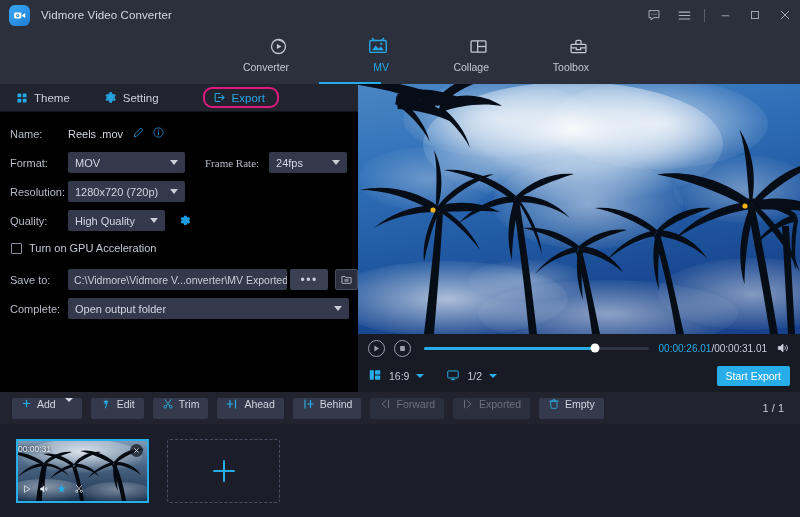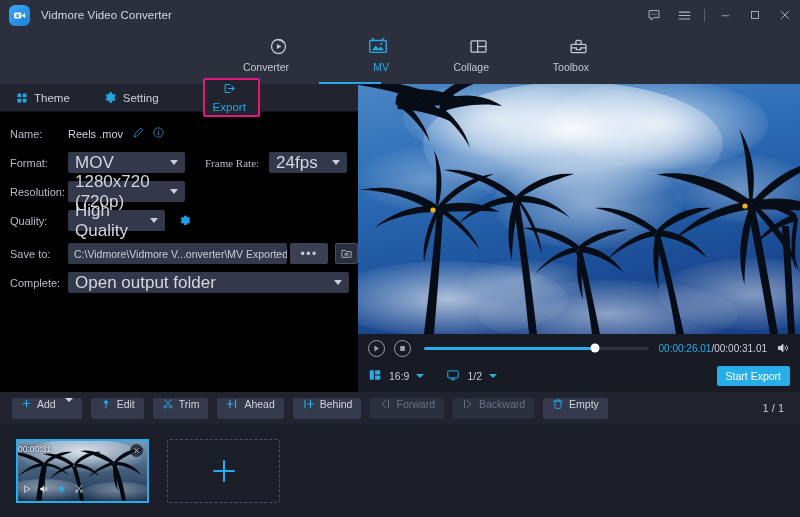--- a/index.html
+++ b/index.html
@@ -80,36 +80,35 @@
     display: flex; align-items: center; gap: 6px;
     font-size: 11.5px; color: #ccd1da; padding: 3px 10px 3px 2px;
     margin-right: 22px;
   }
   .subtab .sicon { display: flex; align-items: center; color: #25a9e8; }
   .subtab.highlighted {
     color: #25a9e8;
     border: 2px solid #e0197d;
     padding: 2px 12px 2px 8px;
     margin-left: 12px;
-    border-radius: 2px;
+    border-radius: 9px;
     background: #21242f;
-    flex-direction: column;
   }
 
   
   .form { padding: 9px 0 0 0; }
   .frow {
     display: flex; align-items: center; height: 25px; padding-left: 10px; margin-bottom: 4px;
   }
   .flabel { font-size: 11px; color: #b7bcc7; width: 58px; flex: none; }
   .fvalue-plain { font-size: 11px; color: #cfd4dd; }
   .sel {
     height: 21px; background: #33384a; border: none; border-radius: 2px;
     display: flex; align-items: center; padding: 8px 7px;
-    font-size: 17px; color: #d2d7e0; position: relative;
+    font-size: 11px; color: #d2d7e0; position: relative;
   }
   .sel .caret {
     margin-left: auto; width: 0; height: 0;
     border-left: 4.5px solid transparent; border-right: 4.5px solid transparent;
     border-top: 5px solid #c9ced8;
   }
   .sel.w-format { width: 117px; }
   .sel.w-res { width: 117px; }
   .sel.w-qual { width: 97px; }
   .sel.w-fps { width: 78px; }
@@ -436,20 +435,24 @@
           <span class="caret"></span>
         </div>
         <span class="icon-btn-gear">
           <svg width="15" height="15" viewBox="0 0 24 24" fill="currentColor">
             <path d="M12 8.4a3.6 3.6 0 1 0 0 7.2 3.6 3.6 0 0 0 0-7.2zm0 5.4a1.8 1.8 0 1 1 0-3.6 1.8 1.8 0 0 1 0 3.6z"></path>
             <path d="M21.2 13.6l-1.9-1.1c.06-.5.06-1 0-1.5l1.9-1.1-2.1-3.6-2 .9a7.4 7.4 0 0 0-1.3-.76l-.25-2.2h-4.2l-.25 2.2c-.46.2-.9.45-1.3.76l-2-.9-2.1 3.6 1.9 1.1c-.06.5-.06 1 0 1.5l-1.9 1.1 2.1 3.6 2-.9c.4.3.84.56 1.3.76l.25 2.2h4.2l.25-2.2c.46-.2.9-.45 1.3-.76l2 .9z"></path>
           </svg>
         </span>
       </div>
 
+      <div class="checkrow">
+        <span class="checkbox"></span>
+        <span class="checklabel">Turn on GPU Acceleration</span>
+      </div>
 
       <div class="frow" style="margin-top:8px;">
         <span class="flabel">Save to:</span>
         <div class="path-box">
           <span>C:\Vidmore\Vidmore V...onverter\MV Exported</span>
         </div>
         <div class="dots-btn">
           <span>•••</span>
         </div>
         <div class="folder-btn">
@@ -718,21 +721,21 @@
       <span>Forward</span>
     </div>
 
     <div class="tbtn disabled">
       <span class="ticon">
         <svg width="12" height="12" viewBox="0 0 24 24" fill="none" stroke="currentColor" stroke-width="2" stroke-linecap="round" stroke-linejoin="round">
           <line x1="5" y1="4.5" x2="5" y2="19.5"></line>
           <polyline points="10,5 18,12 10,19"></polyline>
         </svg>
       </span>
-      <span>Backward</span>
+      <span>Exported</span>
     </div>
 
     <div class="tbtn">
       <span class="ticon">
         <svg width="12" height="12" viewBox="0 0 24 24" fill="none" stroke="currentColor" stroke-width="1.7" stroke-linecap="round">
           <line x1="3.5" y1="6.2" x2="20.5" y2="6.2"></line>
           <path d="M6 6.2h12v13a1.5 1.5 0 0 1-1.5 1.5h-9A1.5 1.5 0 0 1 6 19.2z"></path>
           <path d="M9.5 6.2V4.3a1 1 0 0 1 1-1h3a1 1 0 0 1 1 1v1.9"></path>
         </svg>
       </span>

